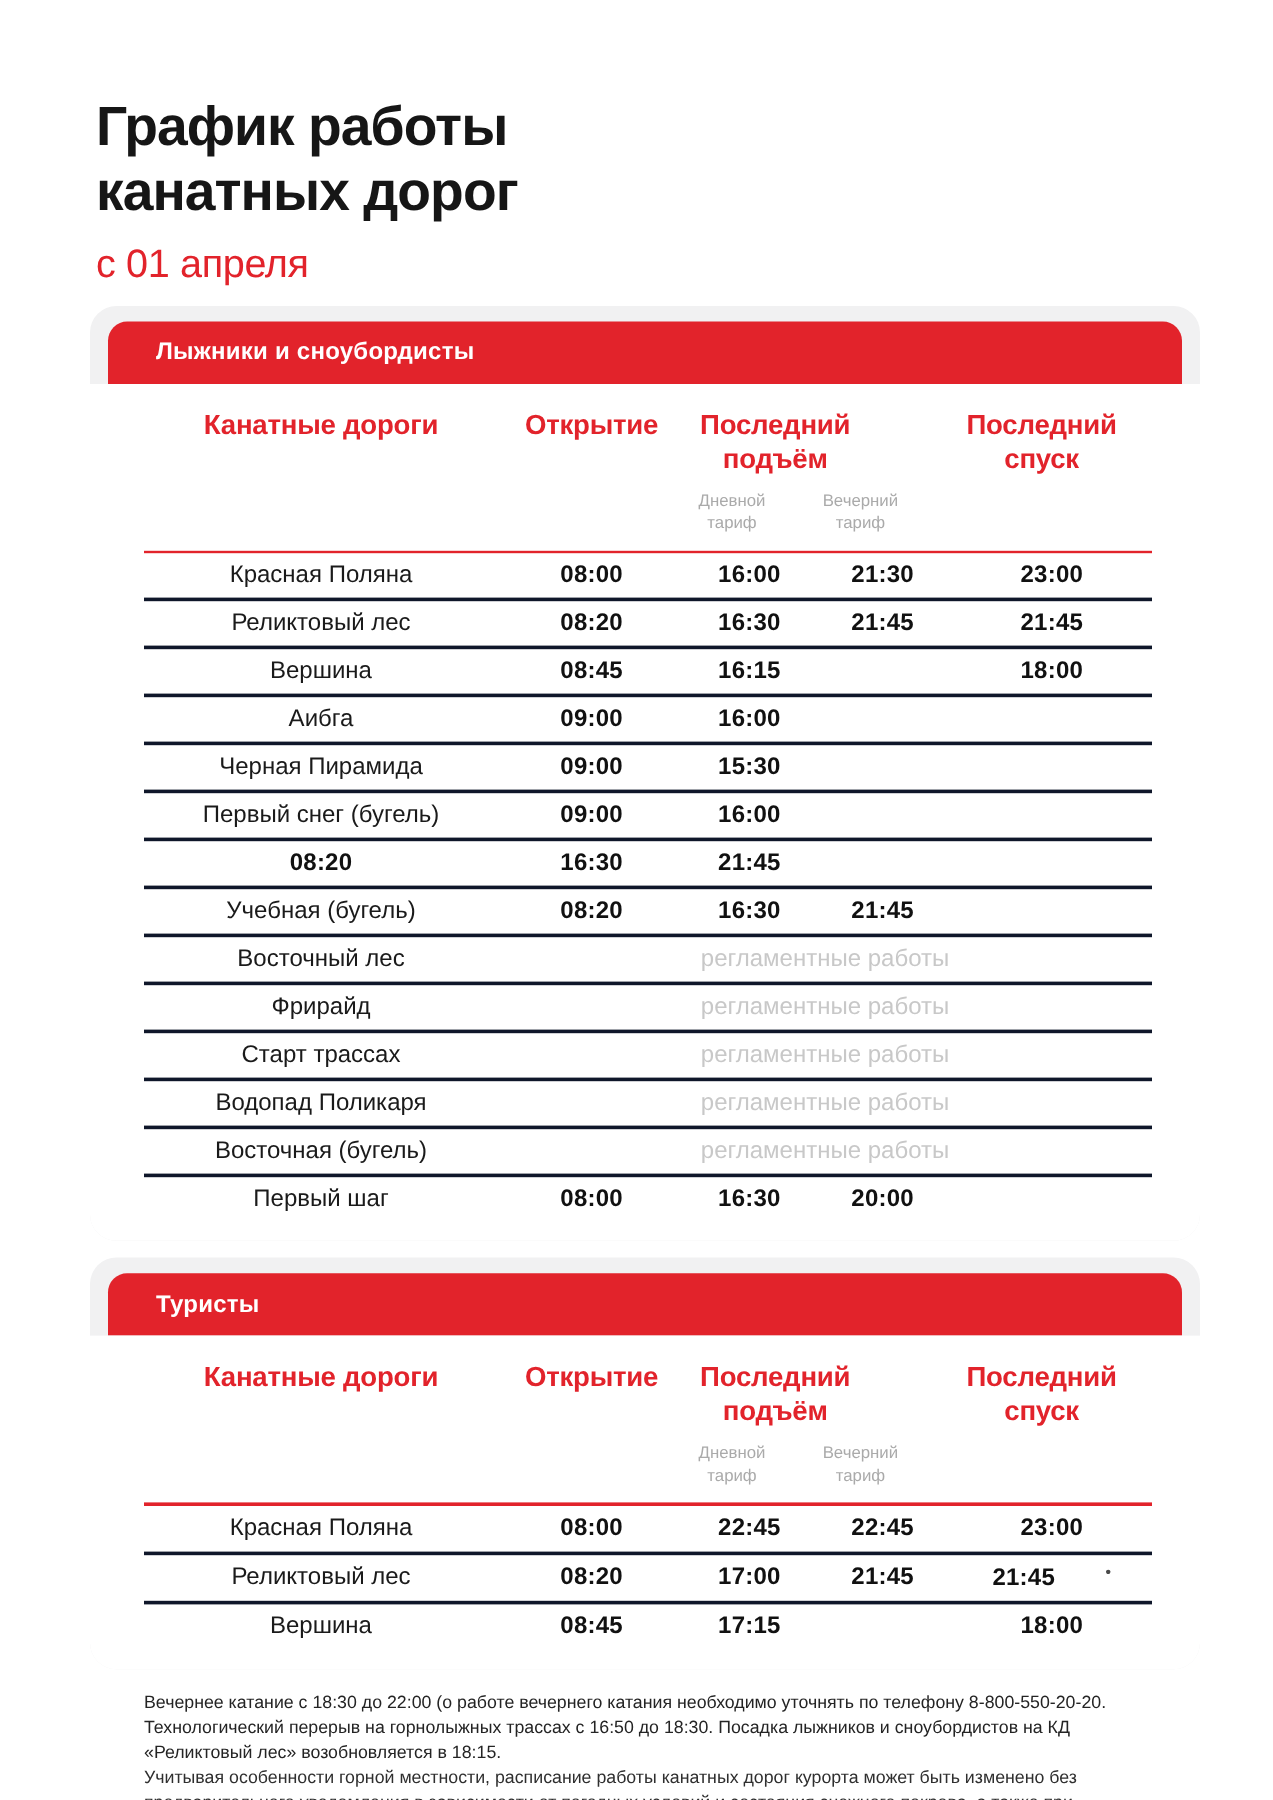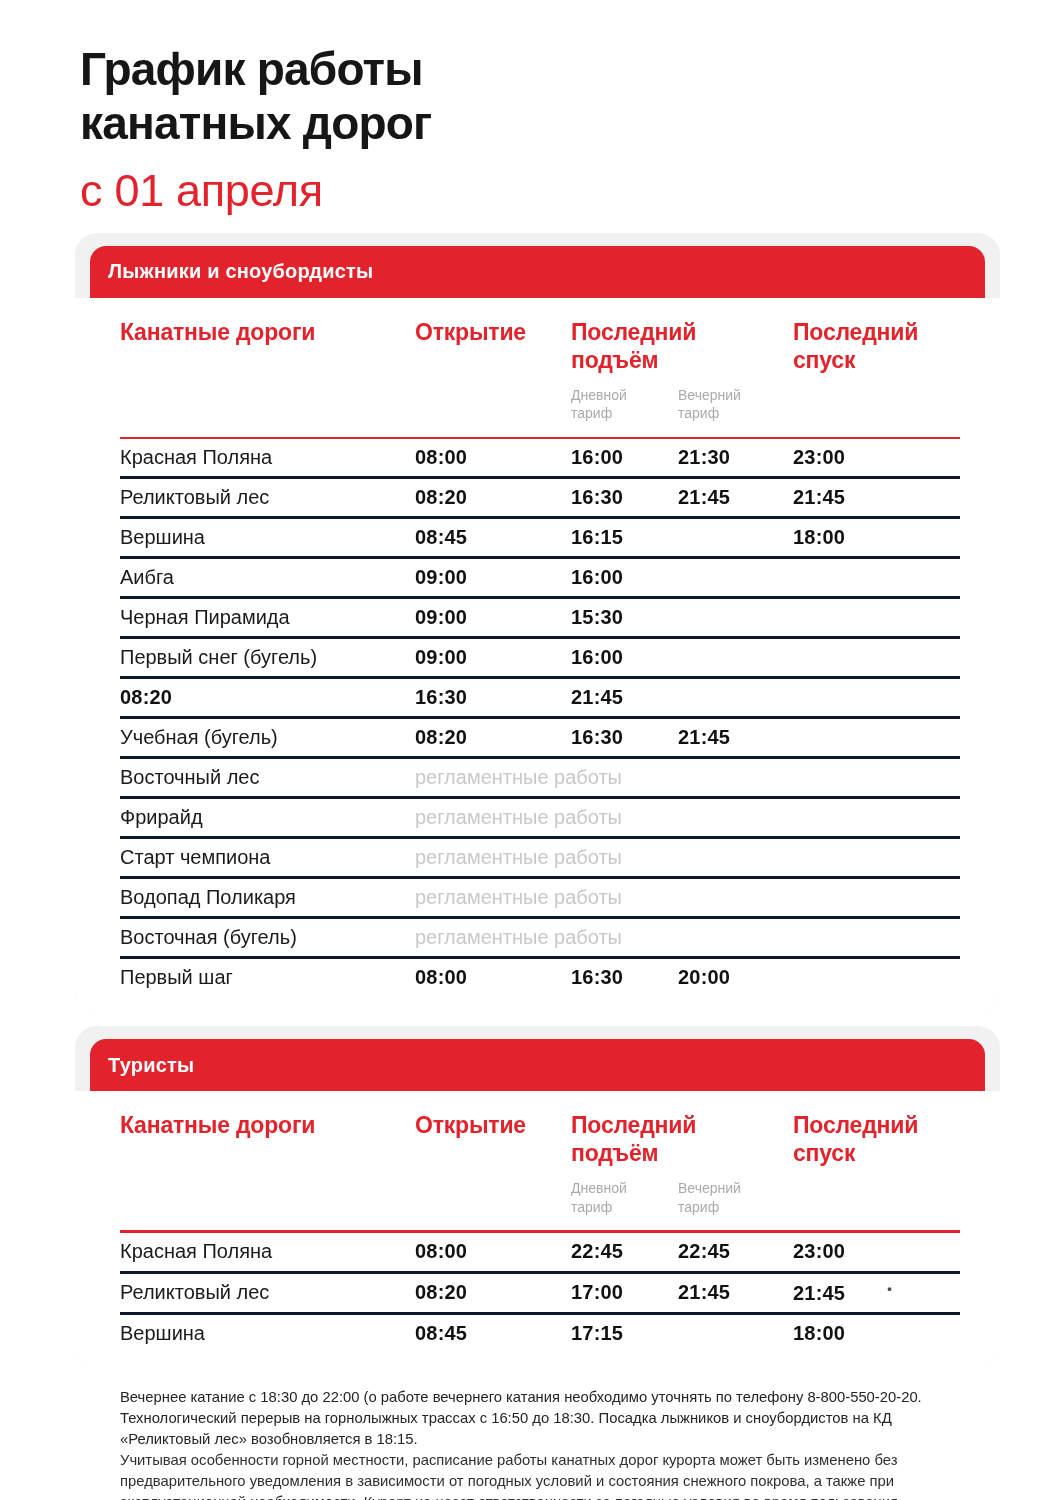--- a/index.html
+++ b/index.html
@@ -6,39 +6,39 @@
   body {
     width:1061px; height:1500px;
     background:#ffffff;
     font-family:"Liberation Sans", sans-serif;
     color:#1a1a1a;
     -webkit-font-smoothing:antialiased;
   }
   .page { position:relative; width:1061px; height:1500px; overflow:hidden; }
 
   
-  .page-header { padding:42px 0 0 80px; }
+  .page-header { padding:42px 0 0 80px;margin-top:36px; }
   .title { margin:0; font-size:46px; line-height:1.18; font-weight:700; letter-spacing:-0.8px; color:#161616; }
-  .subtitle { margin-top:14px; font-size:45px; font-weight:400; letter-spacing:-0.3px; color:#e2232b; }
+  .subtitle { margin-top:14px; font-size:33px; font-weight:400; letter-spacing:-0.3px; color:#e2232b; }
 
   
   .card {
     width:925px; margin:16px 0 0 75px;
     background:#f1f1f2; border-radius:22px;
     overflow:hidden;
   }
   .card + .card { margin-top:14px; }
   .band {
     margin:13px 15px 0 15px; height:52px;
     background:#e2232b; border-radius:16px 16px 0 0;
-    display:flex; align-items:center; padding-left:18px; box-sizing:border-box;
+    display:flex; align-items:center; padding-left:40px; box-sizing:border-box;
   }
   .band-label { color:#ffffff; font-size:20px; font-weight:700; letter-spacing:0.2px; }
 
-  .tablezone { background:#ffffff; padding:16px 40px 16px 45px; }
+  .tablezone { background:#ffffff; padding:16px 40px 16px 45px;text-align:center; }
 
   .grid { display:grid; grid-template-columns:295px 156px 107px 115px 1fr; }
 
   .thead { row-gap:12px; align-items:start; padding-top:4px; }
   .th { color:#e2232b; font-size:23px; font-weight:700; line-height:1.22; letter-spacing:-0.2px; }
   .th.col-lift { grid-column:3 / 5; max-width:150px; }
   .th.col-desc { grid-column:5; max-width:150px; }
   .sub { color:#aaaaaa; font-size:14px; line-height:1.32; max-width:78px; }
   .sub.c3 { grid-column:3; } .sub.c4 { grid-column:4; }
 
@@ -141,21 +141,21 @@
       </div>
       <div class="grid trow">
         <div class="cell name">Восточный лес</div>
         <div class="cell maint">регламентные работы</div>
       </div>
       <div class="grid trow">
         <div class="cell name">Фрирайд</div>
         <div class="cell maint">регламентные работы</div>
       </div>
       <div class="grid trow">
-        <div class="cell name">Старт чемпиона</div>
+        <div class="cell name">Старт трассах</div>
         <div class="cell maint">регламентные работы</div>
       </div>
       <div class="grid trow">
         <div class="cell name">Водопад Поликаря</div>
         <div class="cell maint">регламентные работы</div>
       </div>
       <div class="grid trow">
         <div class="cell name">Восточная (бугель)</div>
         <div class="cell maint">регламентные работы</div>
       </div>

